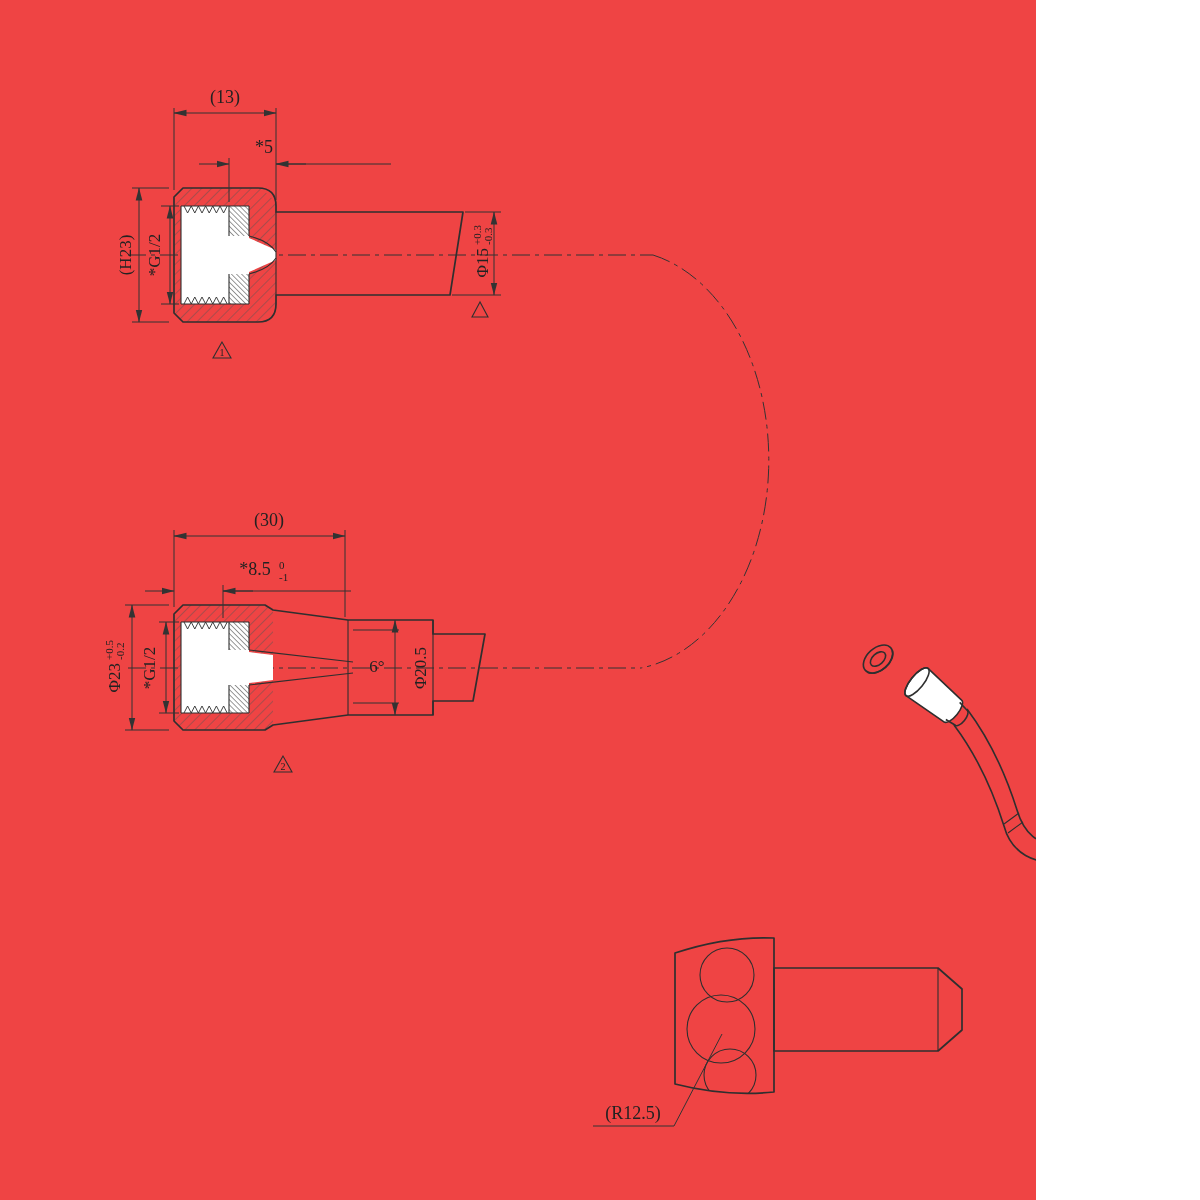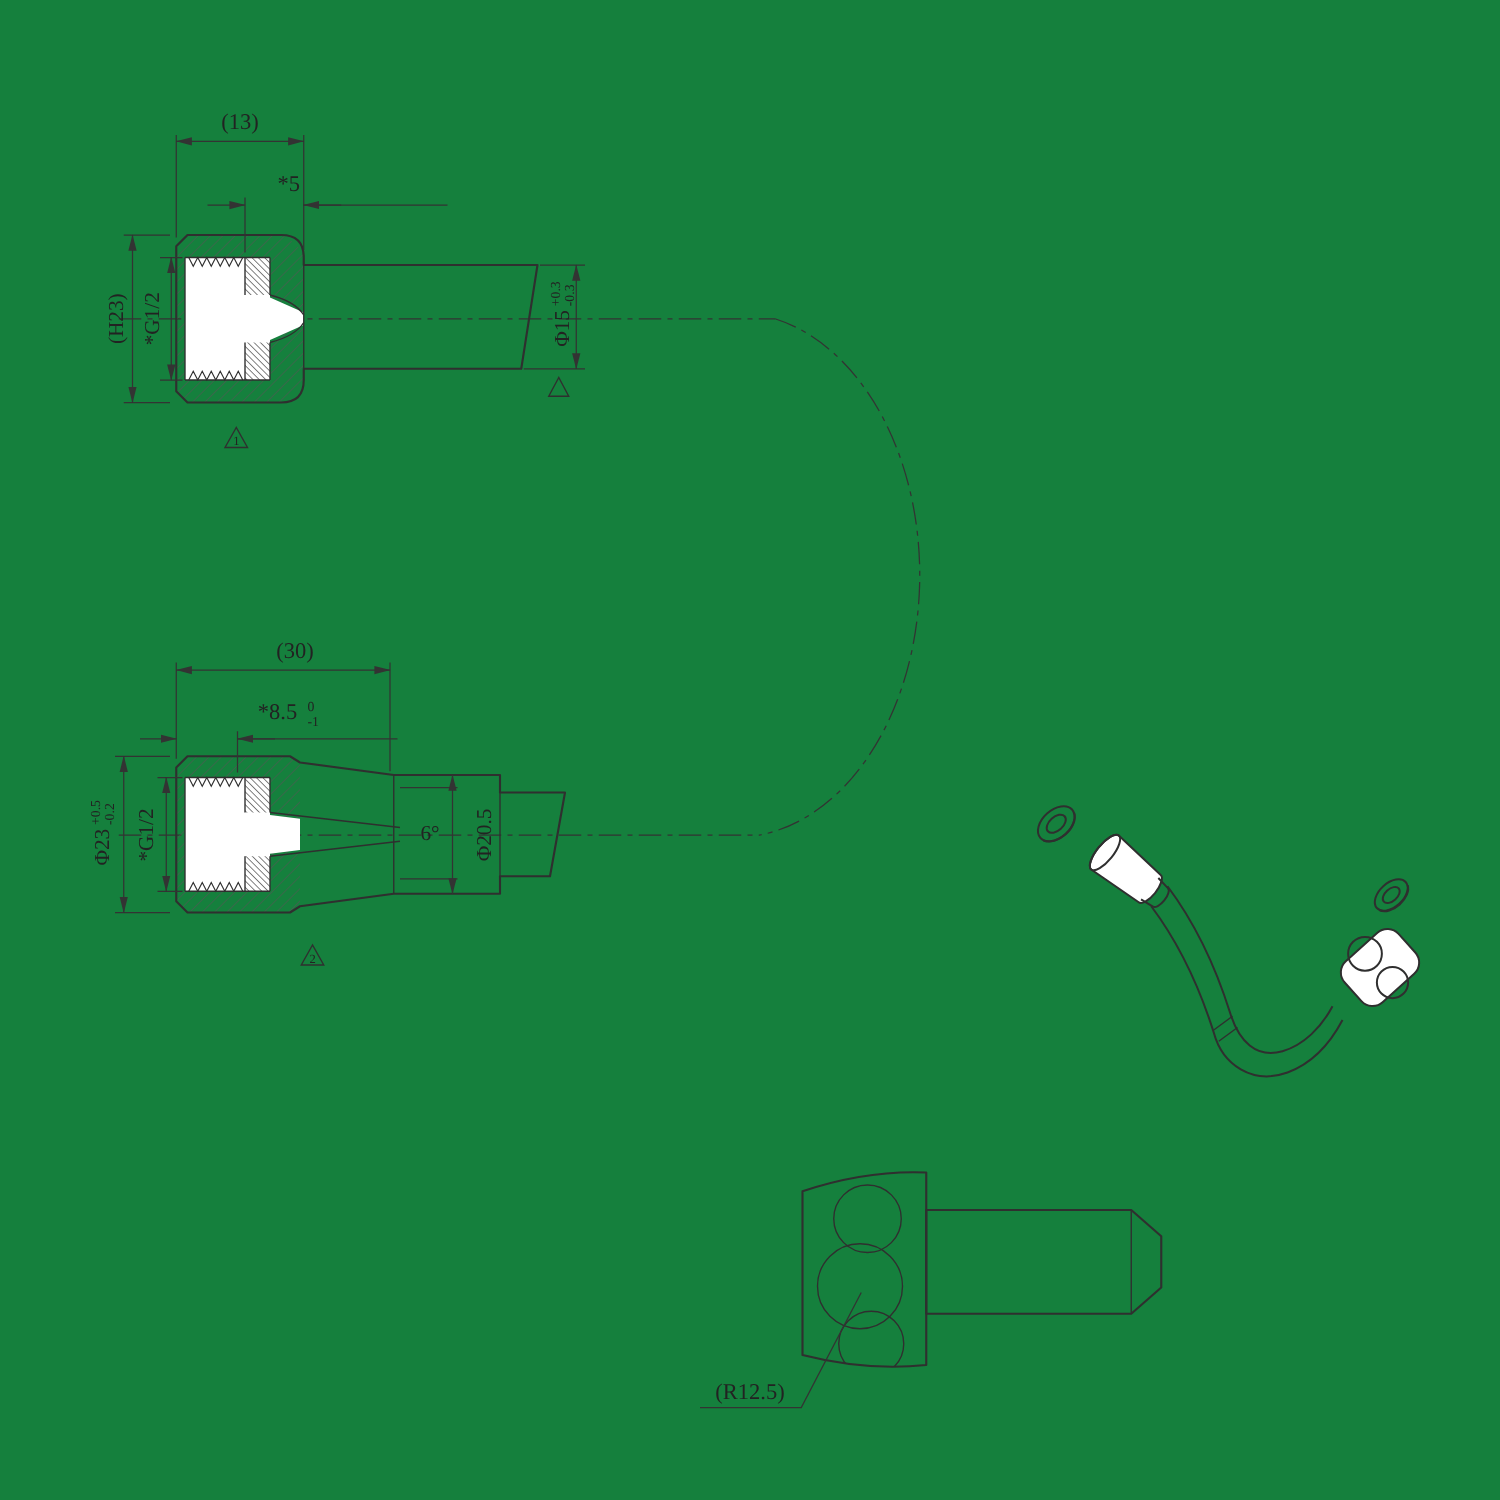--- a/index.html
+++ b/index.html
@@ -1,16 +1,16 @@
 <!DOCTYPE html>
 <html><head>
 <meta charset="utf-8">
 <style>
   html,body{margin:0;padding:0;background:#ffffff;}
-  .page{width:1200px;height:1200px;position:relative;background:#15803d;overflow:hidden;}
+  .page{width:1003px;height:1200px;position:relative;background:#ef4444;overflow:hidden;padding-left:33px;}
   svg{display:block;}
   svg text{font-family:"Liberation Serif","DejaVu Serif",serif;fill:#222;}
   .outline{stroke:#2f2f2f;stroke-width:1.7;fill:none;stroke-linejoin:round;}
   .inner{stroke:#2f2f2f;stroke-width:1.1;fill:none;}
   .thin{stroke:#2f2f2f;stroke-width:0.9;fill:none;}
   .dim{stroke:#333;stroke-width:1;fill:none;}
   .cl{stroke:#333;stroke-width:1;fill:none;stroke-dasharray:18 5 4 5;}
   .whitefill{fill:#fff;stroke:none;}
   .flag{stroke:#2f2f2f;stroke-width:1.1;fill:none;}
   .t18{font-size:18px;}

